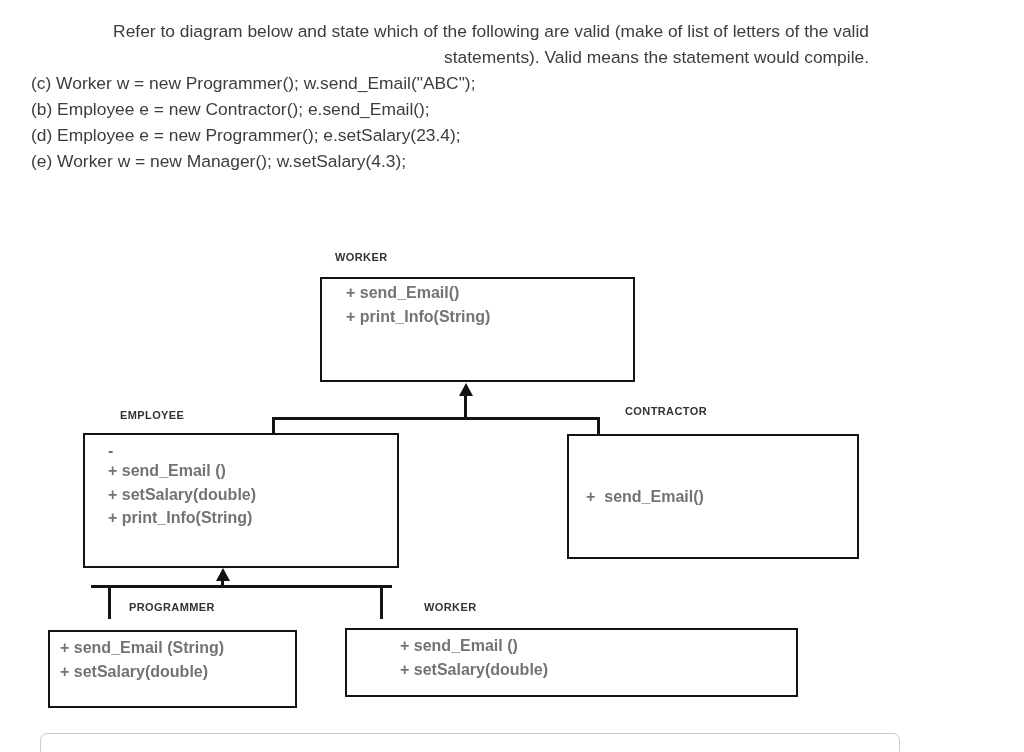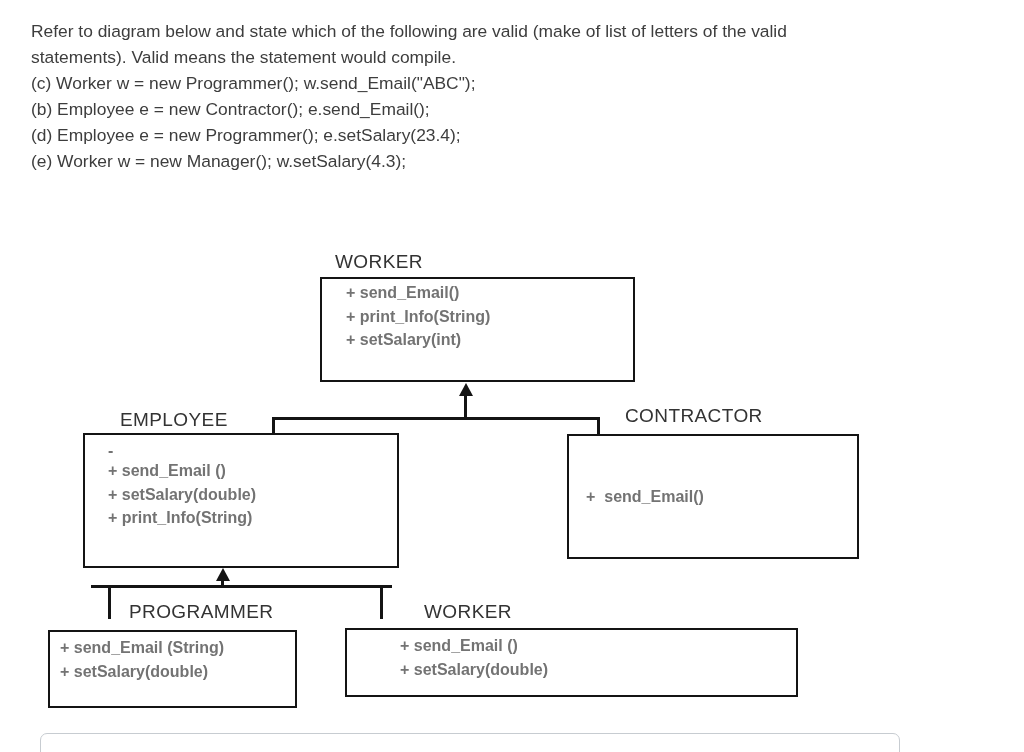--- a/index.html
+++ b/index.html
@@ -26,39 +26,40 @@
   }
   .q-line {
     font-size: 17.4px;
     line-height: 26px;
     color: #3d3d3d;
     white-space: pre;
   }
   .q-intro {
     white-space: normal;
     width: 838px;
+    text-align: right;
   }
 
   
   #uml-diagram {
     position: absolute;
     left: 0;
     top: 0;
     width: 1024px;
     height: 752px;
     pointer-events: none;
   }
   #uml-diagram > * { pointer-events: auto; }
 
   .uml-class { position: absolute; }
 
   .uml-title {
     position: absolute;
-    font-size: 19px;
-    font-weight: 400;
+    font-size: 11px;
+    font-weight: 700;
     letter-spacing: 0.4px;
     color: #333333;
     white-space: nowrap;
   }
 
   .uml-box {
     position: absolute;
     border: 2.5px solid #141414;
     background: #ffffff;
     box-sizing: border-box;
@@ -122,21 +123,20 @@
 </div>
 
 <div id="uml-diagram">
 
   <div class="uml-class">
     <div class="uml-title" style="left:335px; top:251px;">WORKER</div>
     <div class="uml-box" style="left:320px; top:277px; width:315px; height:105px;"></div>
     <div class="uml-members" style="left:346px; top:281px; width:285px;">
       <div class="uml-member">+ send_Email()</div>
       <div class="uml-member">+ print_Info(String)</div>
-      <div class="uml-member">+ setSalary(int)</div>
     </div>
   </div>
 
   <div>
     <div class="arrow-up" style="left:459px; top:383px;"></div>
     <div class="conn conn-v" style="left:464px; top:395px; height:24px;"></div>
     <div class="conn conn-h" style="left:272px; top:417px; width:328px;"></div>
     <div class="conn conn-v" style="left:272px; top:417px; height:16px;"></div>
     <div class="conn conn-v" style="left:597px; top:417px; height:17px;"></div>
   </div>

